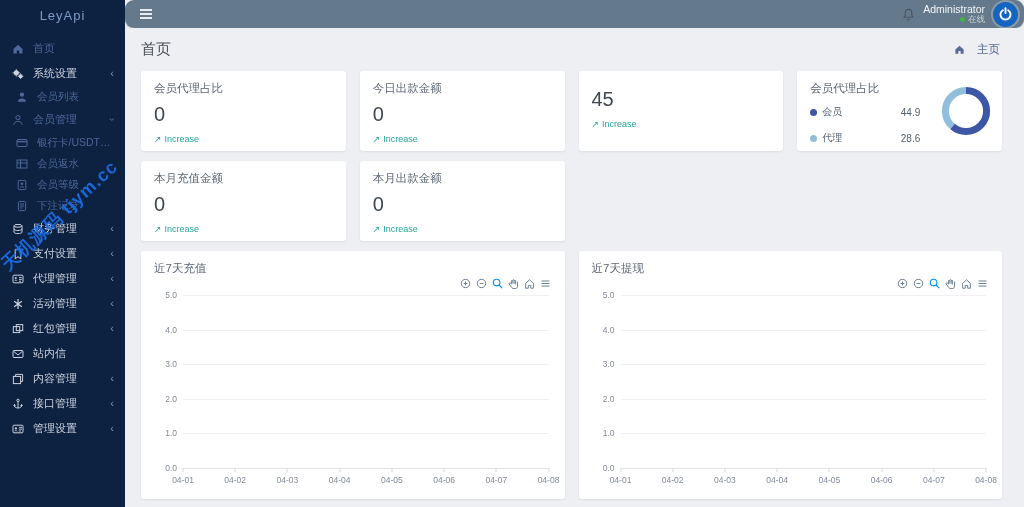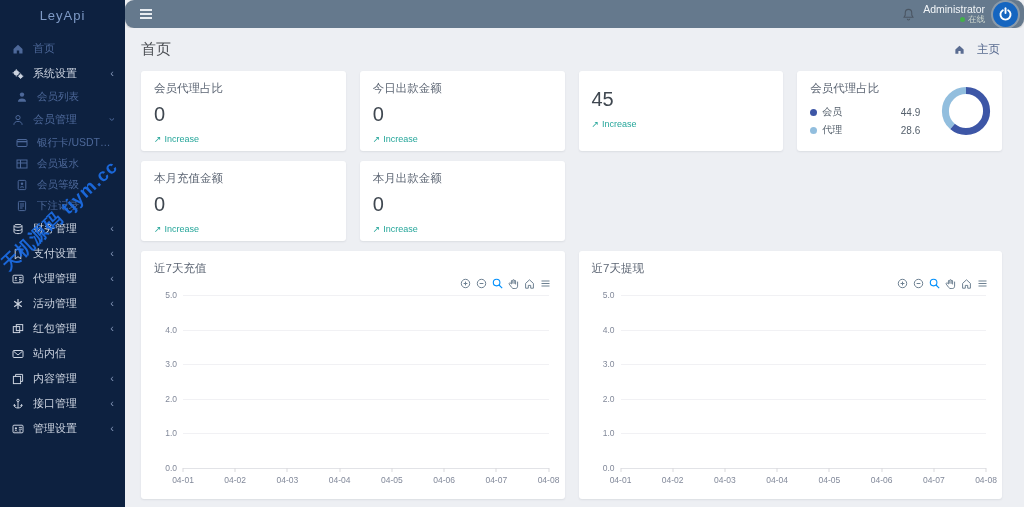--- a/index.html
+++ b/index.html
@@ -56,21 +56,21 @@
   .card { background:#fff; border-radius:3px; box-shadow:0 1px 2px rgba(60,70,90,.10);
     padding:10px 13px; position:relative; }
   .ctitle { font-size:11.5px; color:#5d6674; }
   .cvalue { font-size:20px; color:#3f4750; margin-top:7px; font-weight:400; }
   .cfoot { margin-top:8px; font-size:9px; color:#26a69a; display:flex;
     align-items:center; gap:3px; }
   .m1 { grid-column:1; grid-row:2; } .m2 { grid-column:2; grid-row:2; }
 
   
   .ratio { grid-column:4; grid-row:1; }
-  .legend { margin-top:9px; display:flex; flex-direction:column; gap:4px; width:110px; }
+  .legend { margin-top:9px; display:flex; flex-direction:column; gap:12px; width:110px; }
   .lrow { display:flex; align-items:center; font-size:10px; color:#55606c; }
   .ldot { width:7px; height:7px; border-radius:50%; margin-right:5px; flex:0 0 7px; }
   .lval { margin-left:auto; }
   .donut { position:absolute; right:10px; top:50%; transform:translateY(-50%);
     width:52px; height:52px; }
 
   
   .chart-card.c1 { grid-column:1/3; grid-row:3; }
   .chart-card.c2 { grid-column:3/5; grid-row:3; }
   .ctoolbar { position:absolute; top:27px; right:14px; display:flex; gap:5px; }

